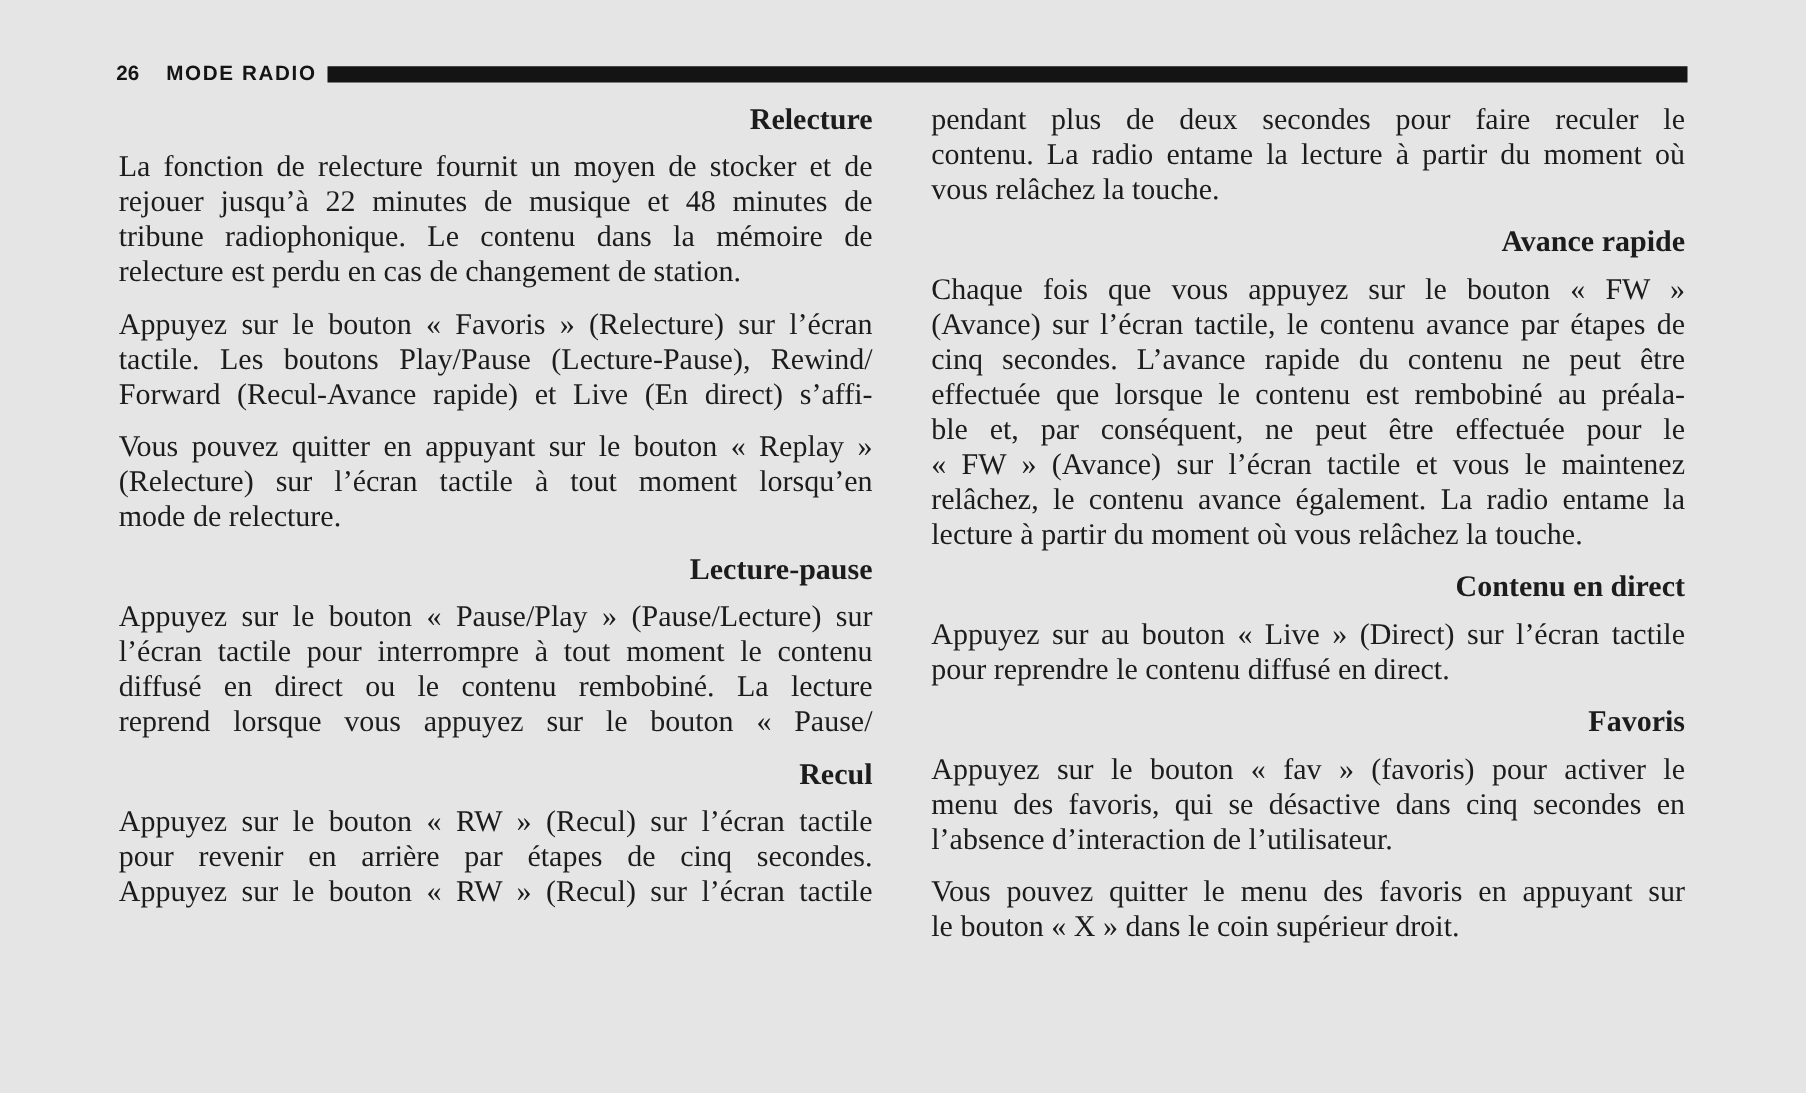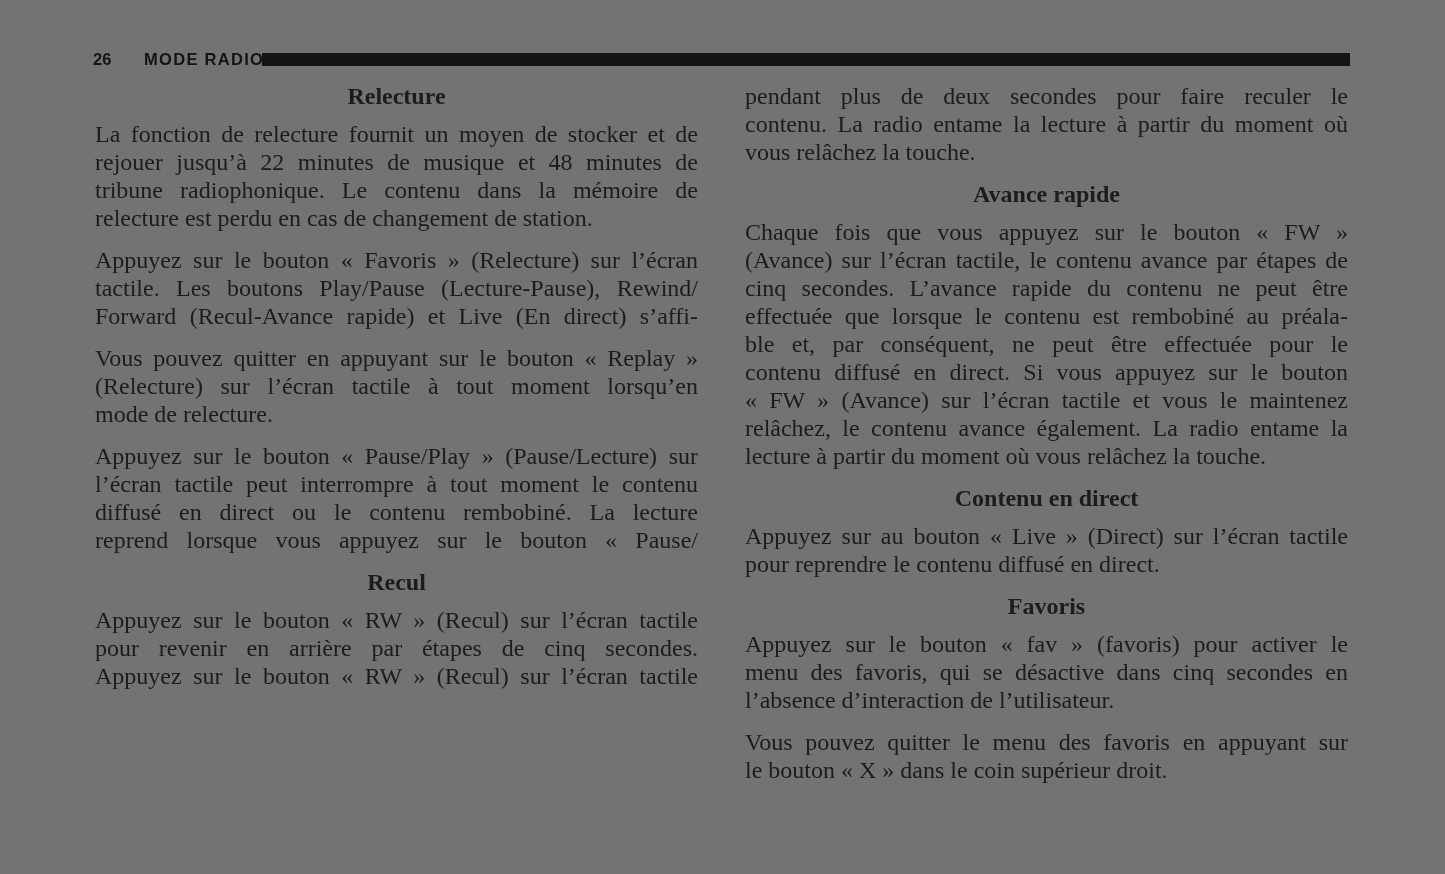--- a/index.html
+++ b/index.html
@@ -1,57 +1,57 @@
 <!DOCTYPE html>
 <html><head>
 <meta charset="utf-8">
 <style>
   html, body { margin: 0; padding: 0; background: #ffffff; }
   .page {
     position: relative;
     width: 1445px;
     height: 874px;
-    background: #737373;
+    background: #e5e5e5;
     color: #1c1c1c;
     font-family: "Liberation Serif", "DejaVu Serif", serif;
     overflow: hidden;
   }
   
   .header {
     position: absolute;
     left: 0; top: 0; width: 100%; height: 70px;
     font-family: "Liberation Sans", "DejaVu Sans", sans-serif;
     font-weight: bold;
     color: #141414;
   }
   .pagenum {
     position: absolute; left: 93px; top: 52px;
     font-size: 16.5px; line-height: 14px;
   }
   .htitle {
     position: absolute; left: 133px; top: 52px;
-    font-size: 16.5px; line-height: 14px; letter-spacing: 1.3px; margin-left: 11px;
+    font-size: 16.5px; line-height: 14px; letter-spacing: 1.3px;
   }
   .hbar {
     position: absolute; left: 262px; top: 53px;
     width: 1088px; height: 13px;
     background: #141414;
   }
   
   .columns {
     position: absolute; left: 95px; top: 82px;
     display: flex; gap: 47px;
   }
   .col { width: 603px; }
   .heading {
     font-weight: bold;
     font-size: 24px;
     line-height: 28px;
     margin: 14px 0 10px 0;
-    text-align: center;
+    text-align: right;
   }
   .col .heading:first-child { margin-top: 0; }
   .para { margin: 0 0 14px 0; }
   .line {
     font-size: 24px;
     line-height: 28px;
     text-align: justify;
     text-align-last: justify;
   }
   .line.last { text-align-last: left; }
@@ -79,23 +79,24 @@
         <div class="para">
           <div class="line">Appuyez sur le bouton « Favoris » (Relecture) sur l’écran</div>
           <div class="line">tactile. Les boutons Play/Pause (Lecture-Pause), Rewind/</div>
           <div class="line">Forward (Recul-Avance rapide) et Live (En direct) s’affi-</div>
         </div>
         <div class="para">
           <div class="line">Vous pouvez quitter en appuyant sur le bouton « Replay »</div>
           <div class="line">(Relecture) sur l’écran tactile à tout moment lorsqu’en</div>
           <div class="line last">mode de relecture.</div>
         </div>
+        <div class="heading">Lecture-pause</div>
         <div class="para">
           <div class="line">Appuyez sur le bouton « Pause/Play » (Pause/Lecture) sur</div>
-          <div class="line">l’écran tactile peut interrompre à tout moment le contenu</div>
+          <div class="line">l’écran tactile pour interrompre à tout moment le contenu</div>
           <div class="line">diffusé en direct ou le contenu rembobiné. La lecture</div>
           <div class="line">reprend lorsque vous appuyez sur le bouton « Pause/</div>
         </div>
         <div class="heading">Recul</div>
         <div class="para">
           <div class="line">Appuyez sur le bouton « RW » (Recul) sur l’écran tactile</div>
           <div class="line">pour revenir en arrière par étapes de cinq secondes.</div>
           <div class="line">Appuyez sur le bouton « RW » (Recul) sur l’écran tactile</div>
         </div>
       </div>
@@ -105,21 +106,20 @@
           <div class="line">contenu. La radio entame la lecture à partir du moment où</div>
           <div class="line last">vous relâchez la touche.</div>
         </div>
         <div class="heading">Avance rapide</div>
         <div class="para">
           <div class="line">Chaque fois que vous appuyez sur le bouton « FW »</div>
           <div class="line">(Avance) sur l’écran tactile, le contenu avance par étapes de</div>
           <div class="line">cinq secondes. L’avance rapide du contenu ne peut être</div>
           <div class="line">effectuée que lorsque le contenu est rembobiné au préala-</div>
           <div class="line">ble et, par conséquent, ne peut être effectuée pour le</div>
-          <div class="line">contenu diffusé en direct. Si vous appuyez sur le bouton</div>
           <div class="line">« FW » (Avance) sur l’écran tactile et vous le maintenez</div>
           <div class="line">relâchez, le contenu avance également. La radio entame la</div>
           <div class="line last">lecture à partir du moment où vous relâchez la touche.</div>
         </div>
         <div class="heading">Contenu en direct</div>
         <div class="para">
           <div class="line">Appuyez sur au bouton « Live » (Direct) sur l’écran tactile</div>
           <div class="line last">pour reprendre le contenu diffusé en direct.</div>
         </div>
         <div class="heading">Favoris</div>

